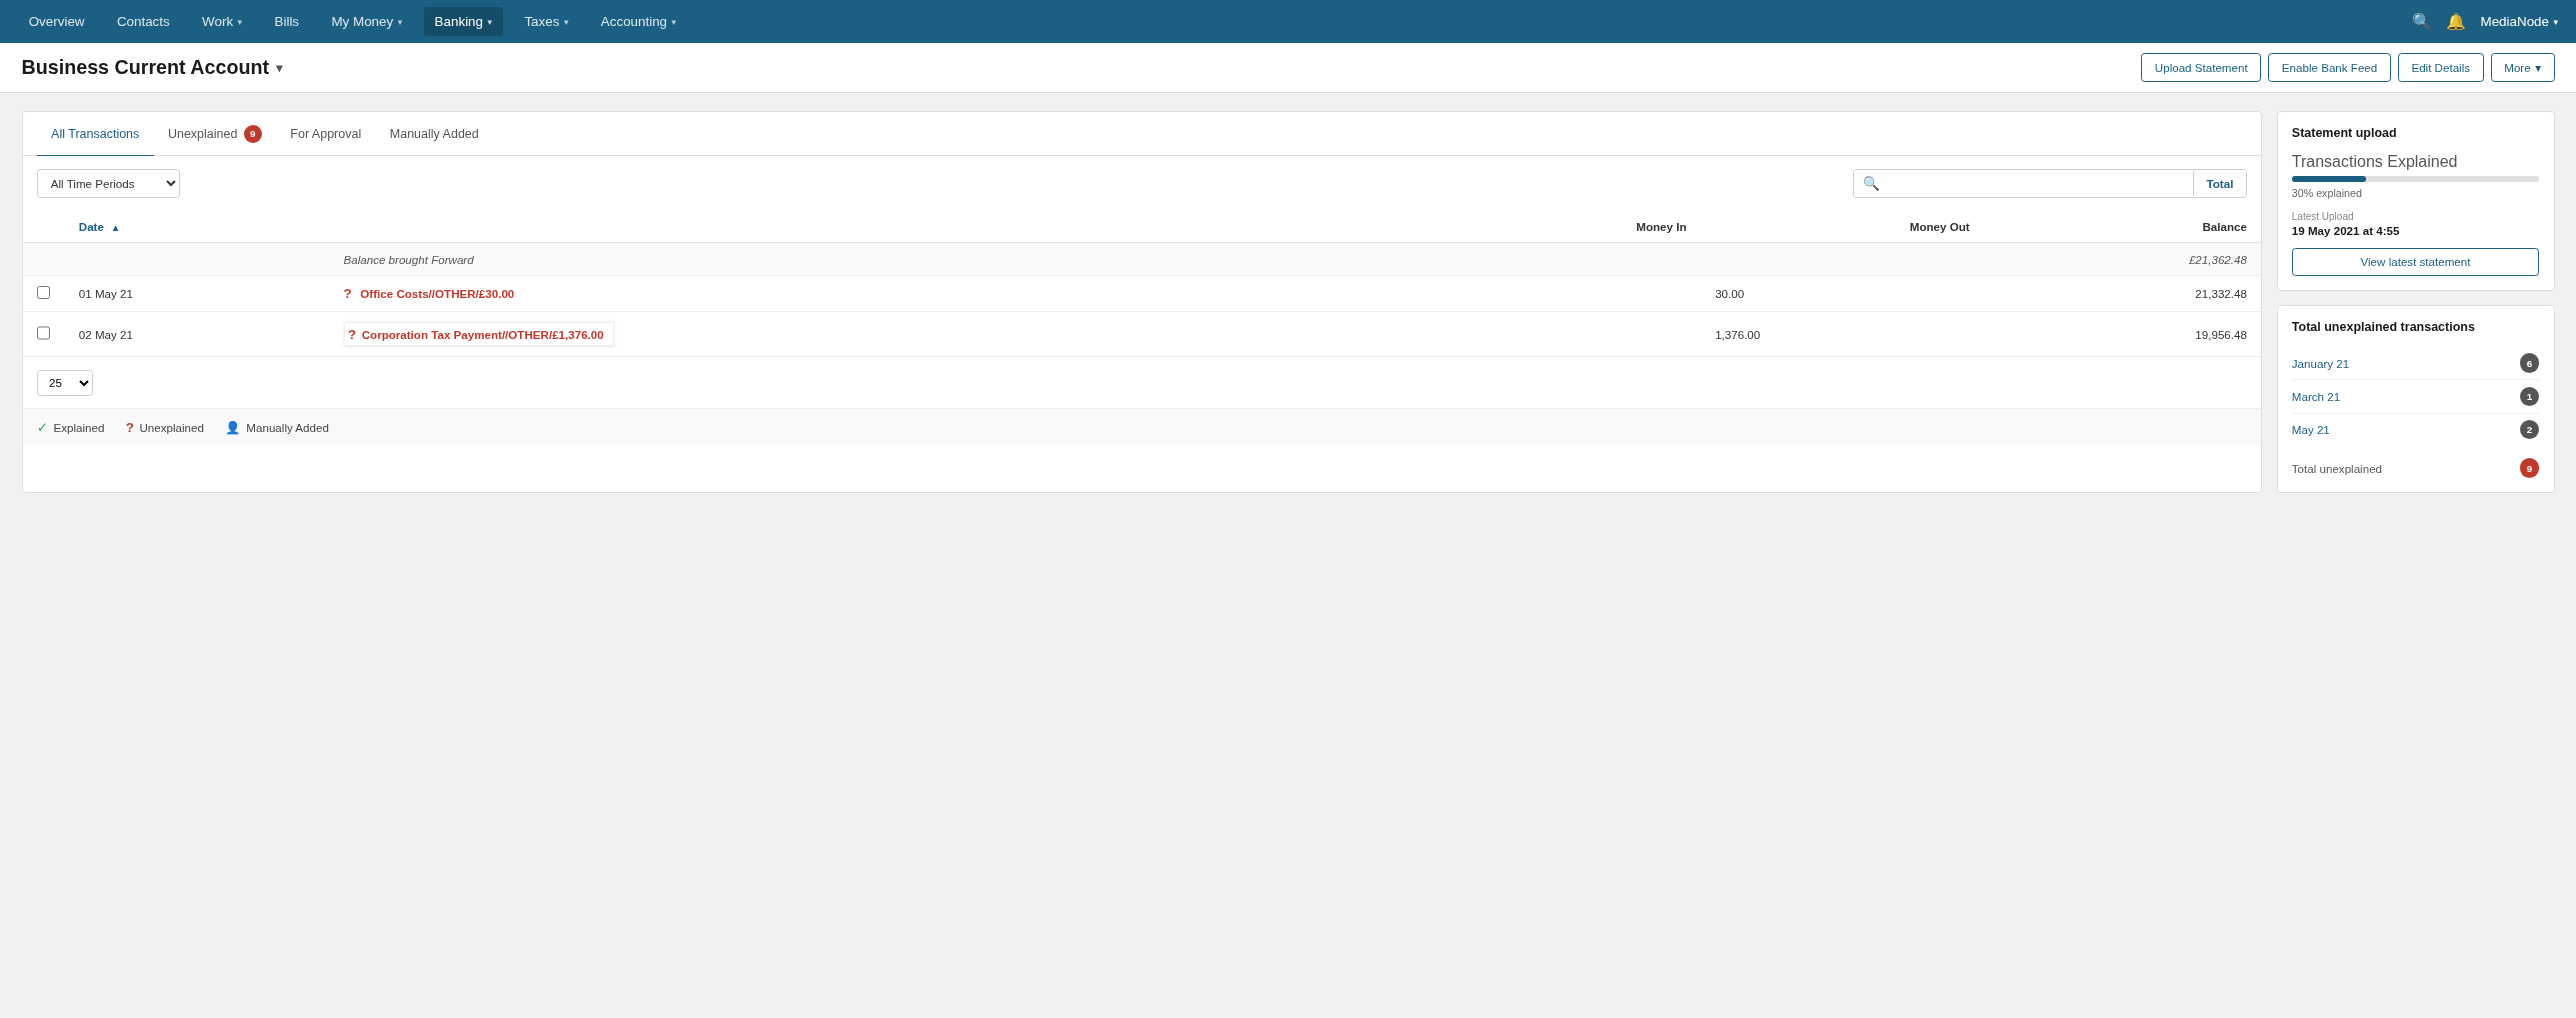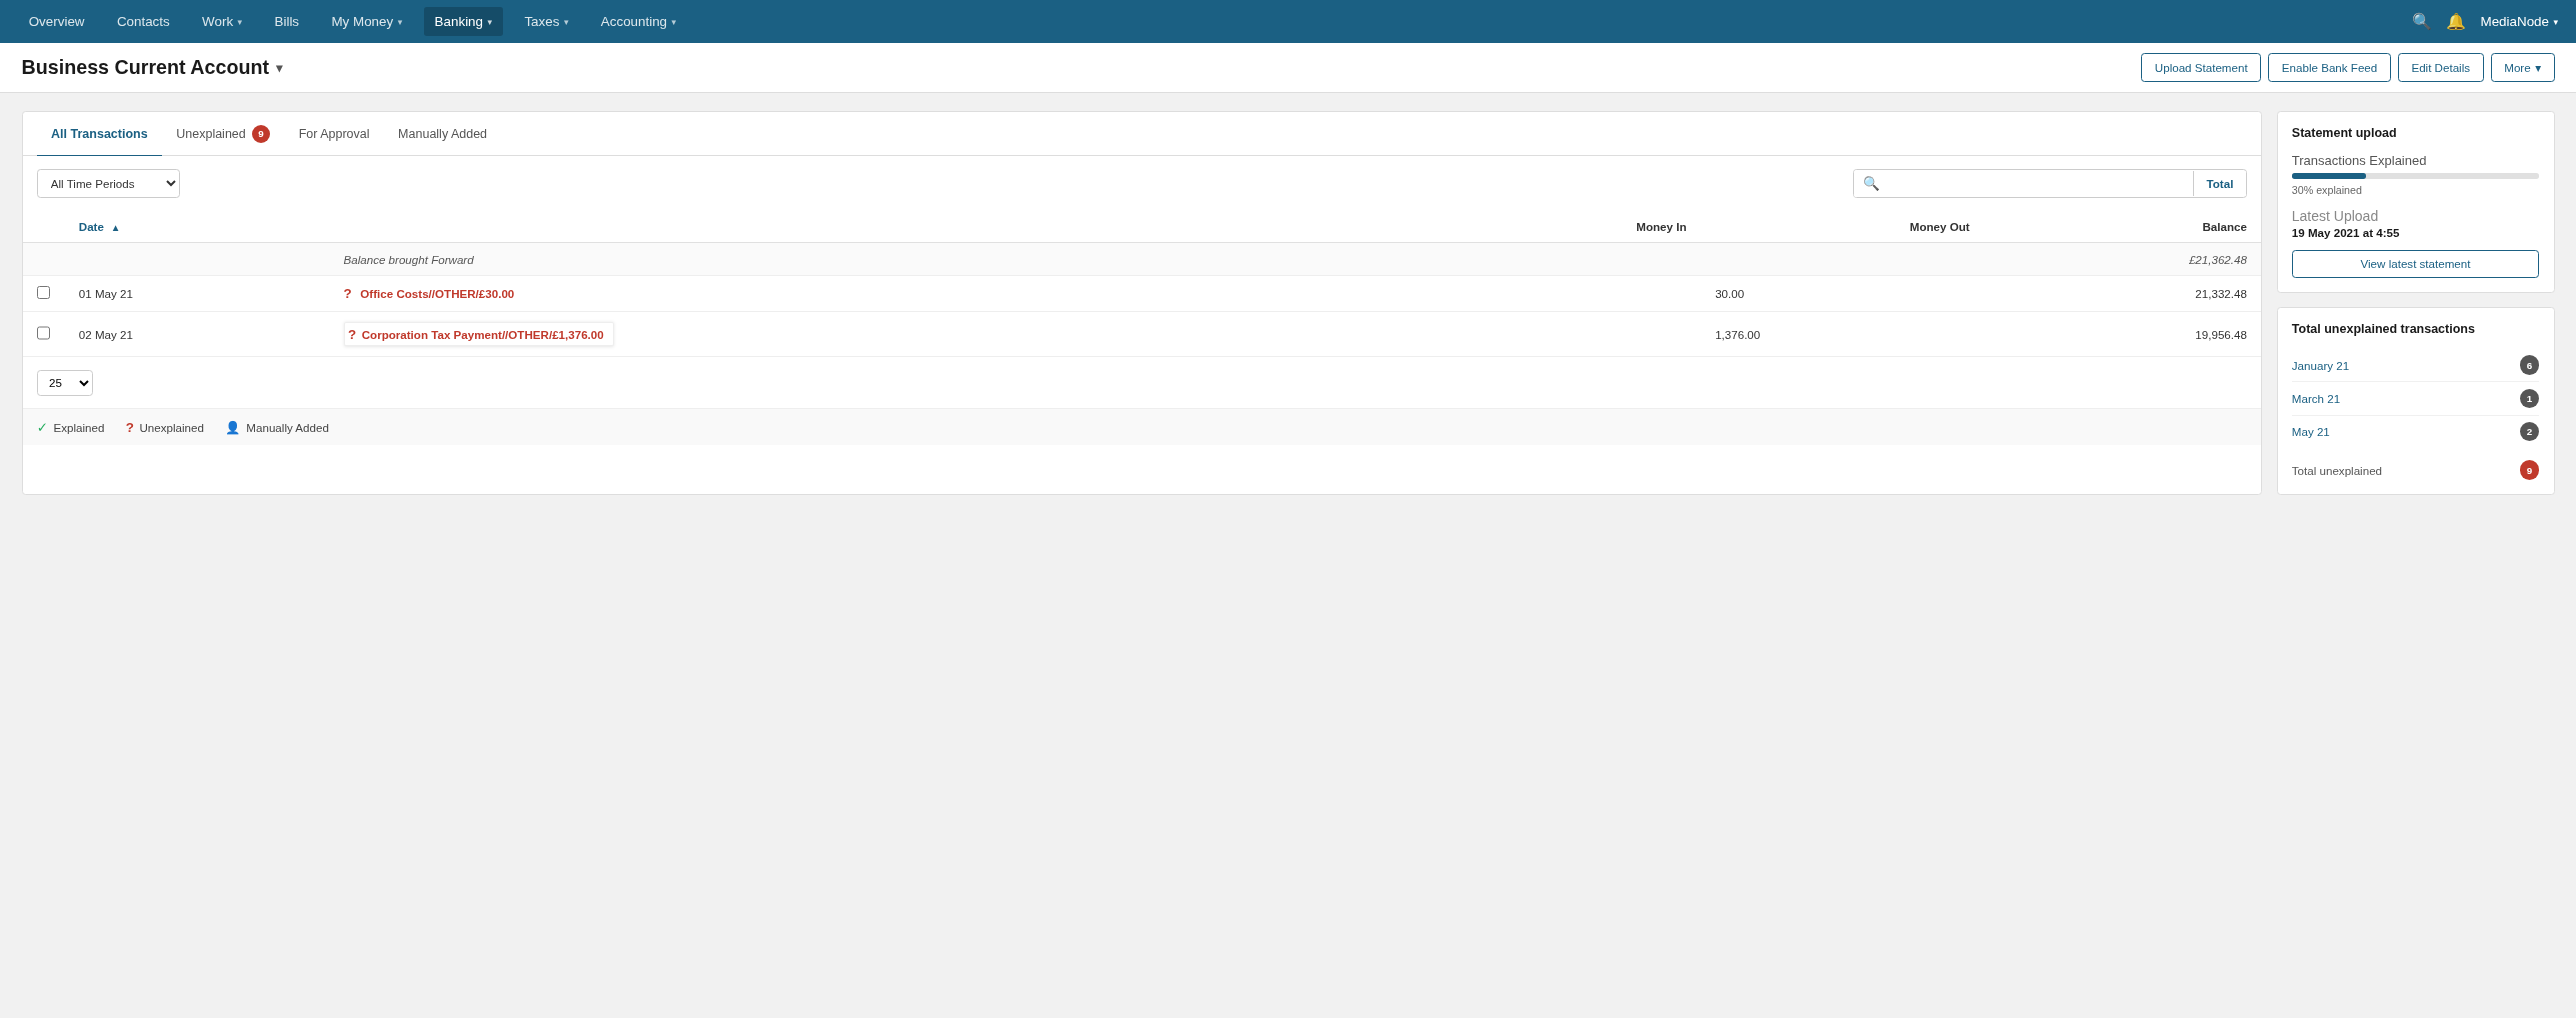--- a/index.html
+++ b/index.html
@@ -97,21 +97,21 @@
       color: #555;
       border-bottom: 1.8px solid transparent;
       margin-bottom: -0.9px;
       display: flex;
       align-items: center;
       gap: 6.3px;
     }
     .tab.active {
       color: #1b6083;
       border-bottom-color: #1b6083;
-      font-weight: 700;
+      font-weight: 400;
     }
     .badge {
       background: #c0392b;
       color: white;
       border-radius: 50%;
       width: 18px;
       height: 18px;
       font-size: 9.8px;
       display: flex;
       align-items: center;
@@ -283,42 +283,42 @@
       border-radius: 3.6px;
       padding: 14.3px;
     }
     .panel-card-title {
       font-size: 12.5px;
       font-weight: 700;
       color: #1a1a1a;
       margin-bottom: 12.5px;
     }
     .panel-label {
-      font-size: 13px;
+      font-size: 16px;
       color: #555;
       margin-bottom: 5.4px;
     }
     .progress-bar-bg {
       background: #e0e0e0;
       border-radius: 2.7px;
       height: 5.4px;
       margin-bottom: 5.4px;
     }
     .progress-bar-fill {
       background: #1b6083;
       border-radius: 2.7px;
       height: 5.4px;
     }
     .progress-pct {
       font-size: 10.7px;
       color: #666;
       margin-bottom: 12.5px;
     }
     .upload-date-label {
-      font-size: 14px;
+      font-size: 10px;
       color: #888;
       margin-bottom: 1.8px;
     }
     .upload-date-val {
       font-size: 11.6px;
       font-weight: 600;
       color: #1a1a1a;
       margin-bottom: 10.7px;
     }
     .btn-view-statement {

